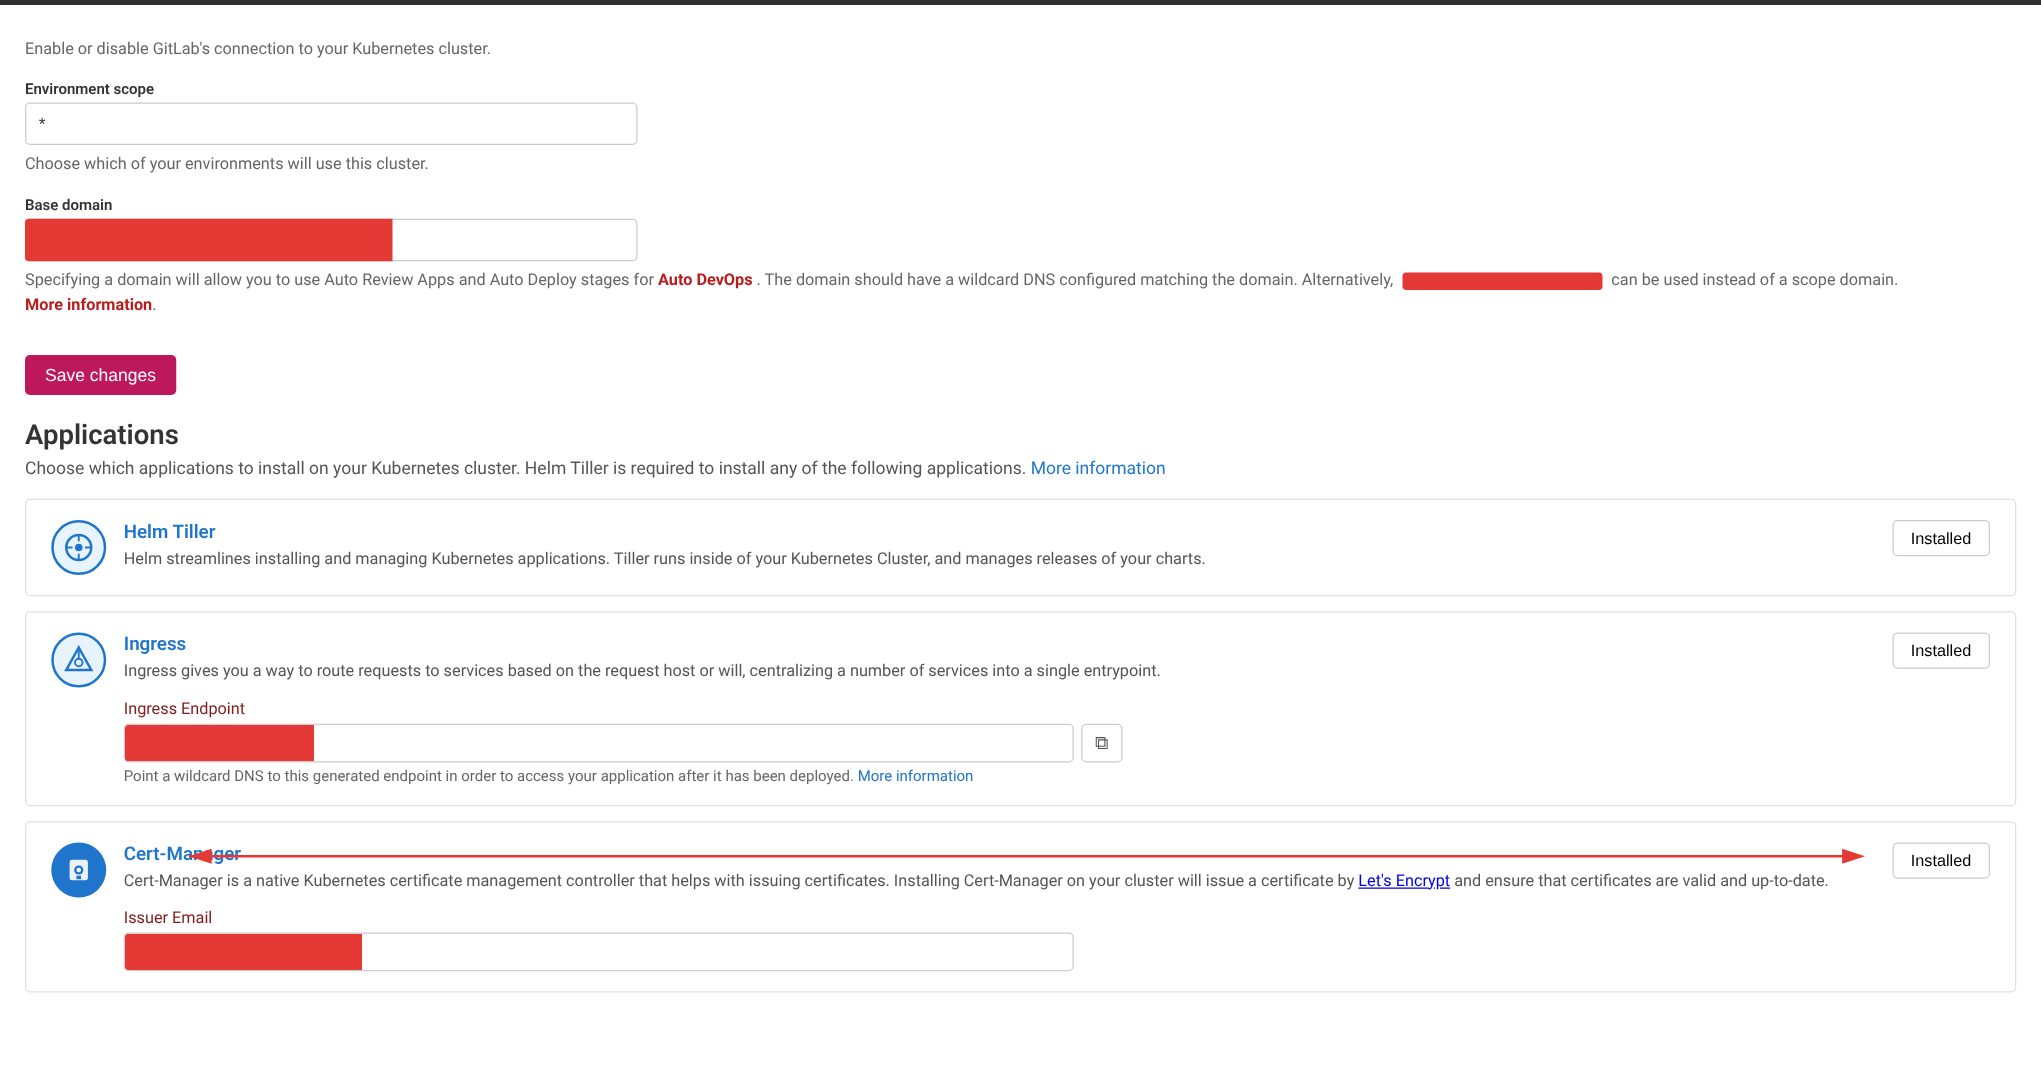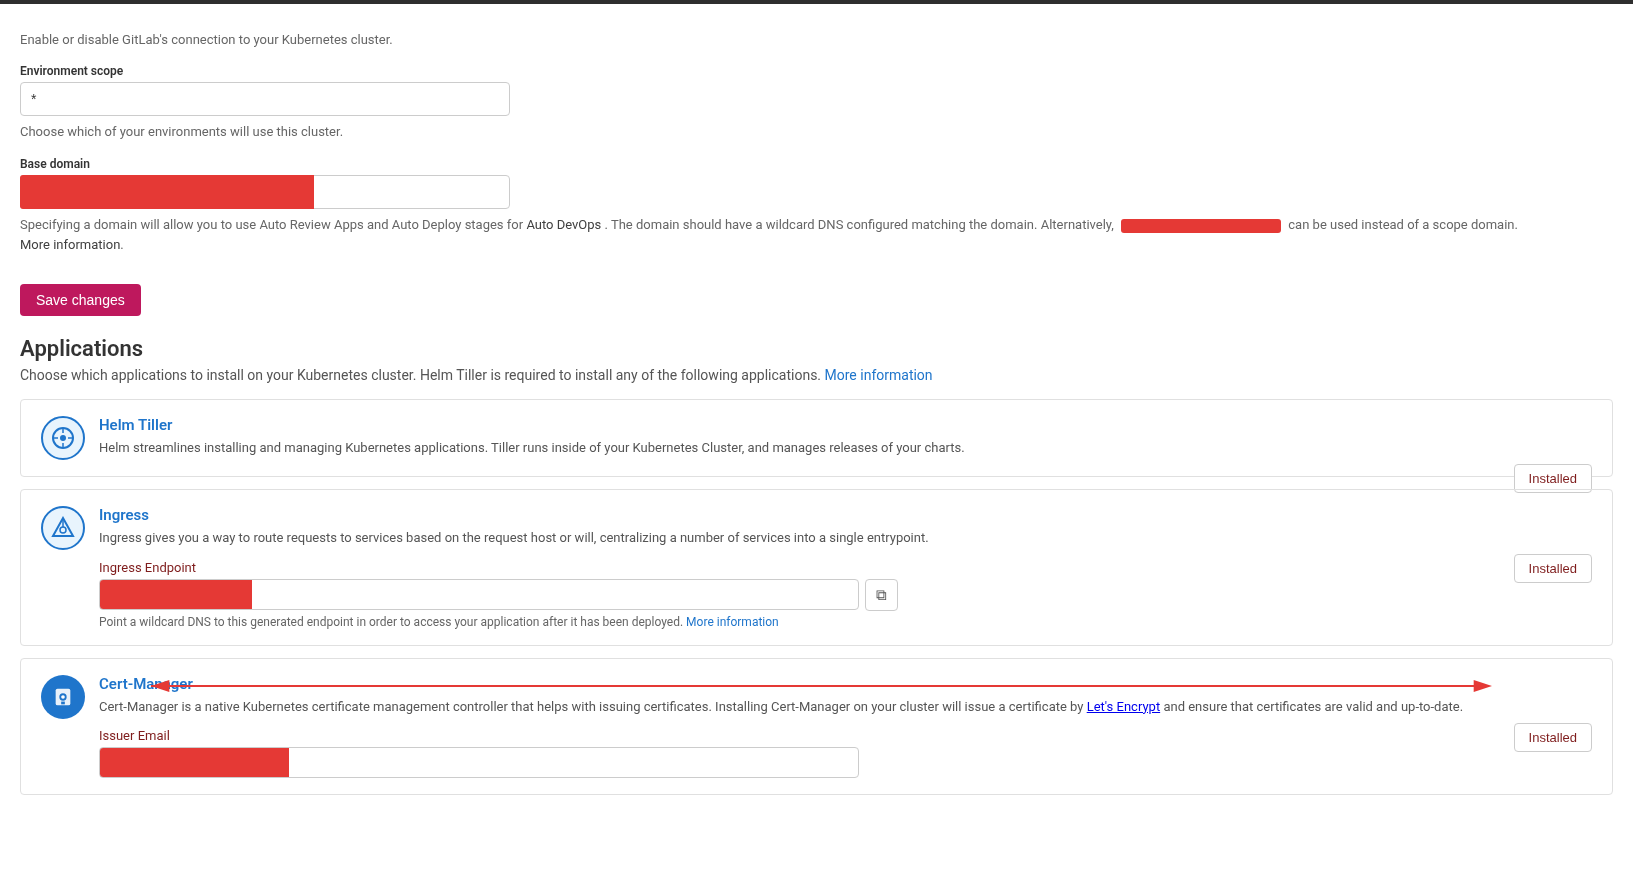--- a/index.html
+++ b/index.html
@@ -40,22 +40,23 @@
       color: #333;
       outline: none;
     }
     .hint-text {
       font-size: 13px;
       color: #666;
       margin-top: 6px;
       line-height: 1.5;
     }
     .hint-text a {
-      color: #404040;
+      color: #b91c1c;
       text-decoration: none;
+      font-weight: bold;
     }
     .save-btn {
       background: #be185d;
       color: #fff;
       border: none;
       border-radius: 4px;
       padding: 8px 16px;
       font-size: 14px;
       cursor: pointer;
       margin-top: 14px;
@@ -124,23 +125,22 @@
     }
     .installed-btn {
       position: absolute;
       top: 16px;
       right: 20px;
       border: 1px solid #ccc;
       border-radius: 4px;
       background: #fff;
       padding: 6px 14px;
       font-size: 13px;
-      color: #7f1d1d;
+      color: #000000;
       cursor: default;
-      margin-top: 48px;
     }
     .sub-section {
       margin-top: 12px;
     }
     .sub-section-label {
       font-size: 13px;
       color: #7f1d1d;
       margin-bottom: 4px;
     }
     .endpoint-row {

